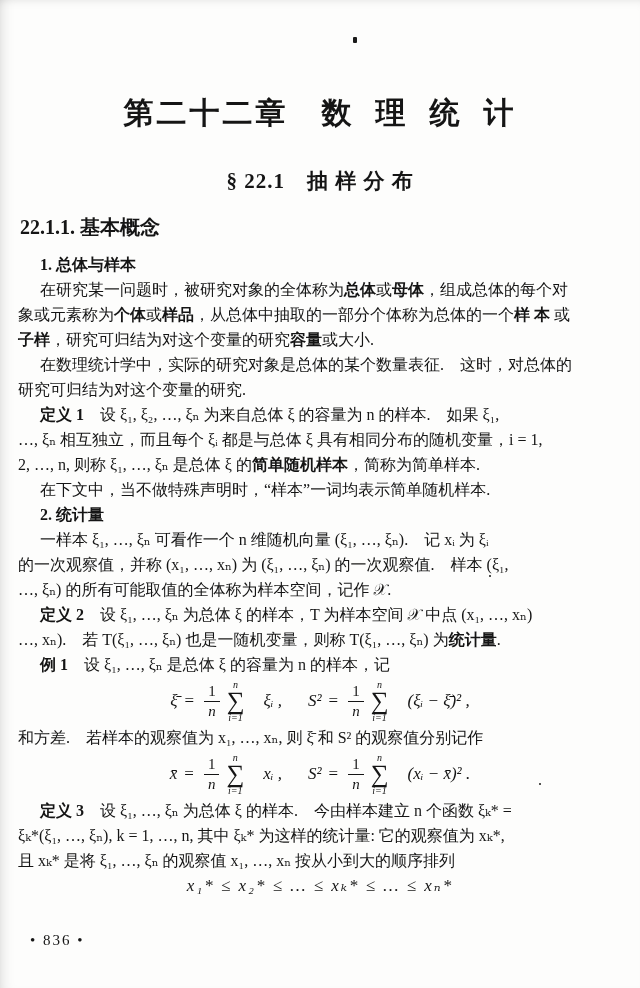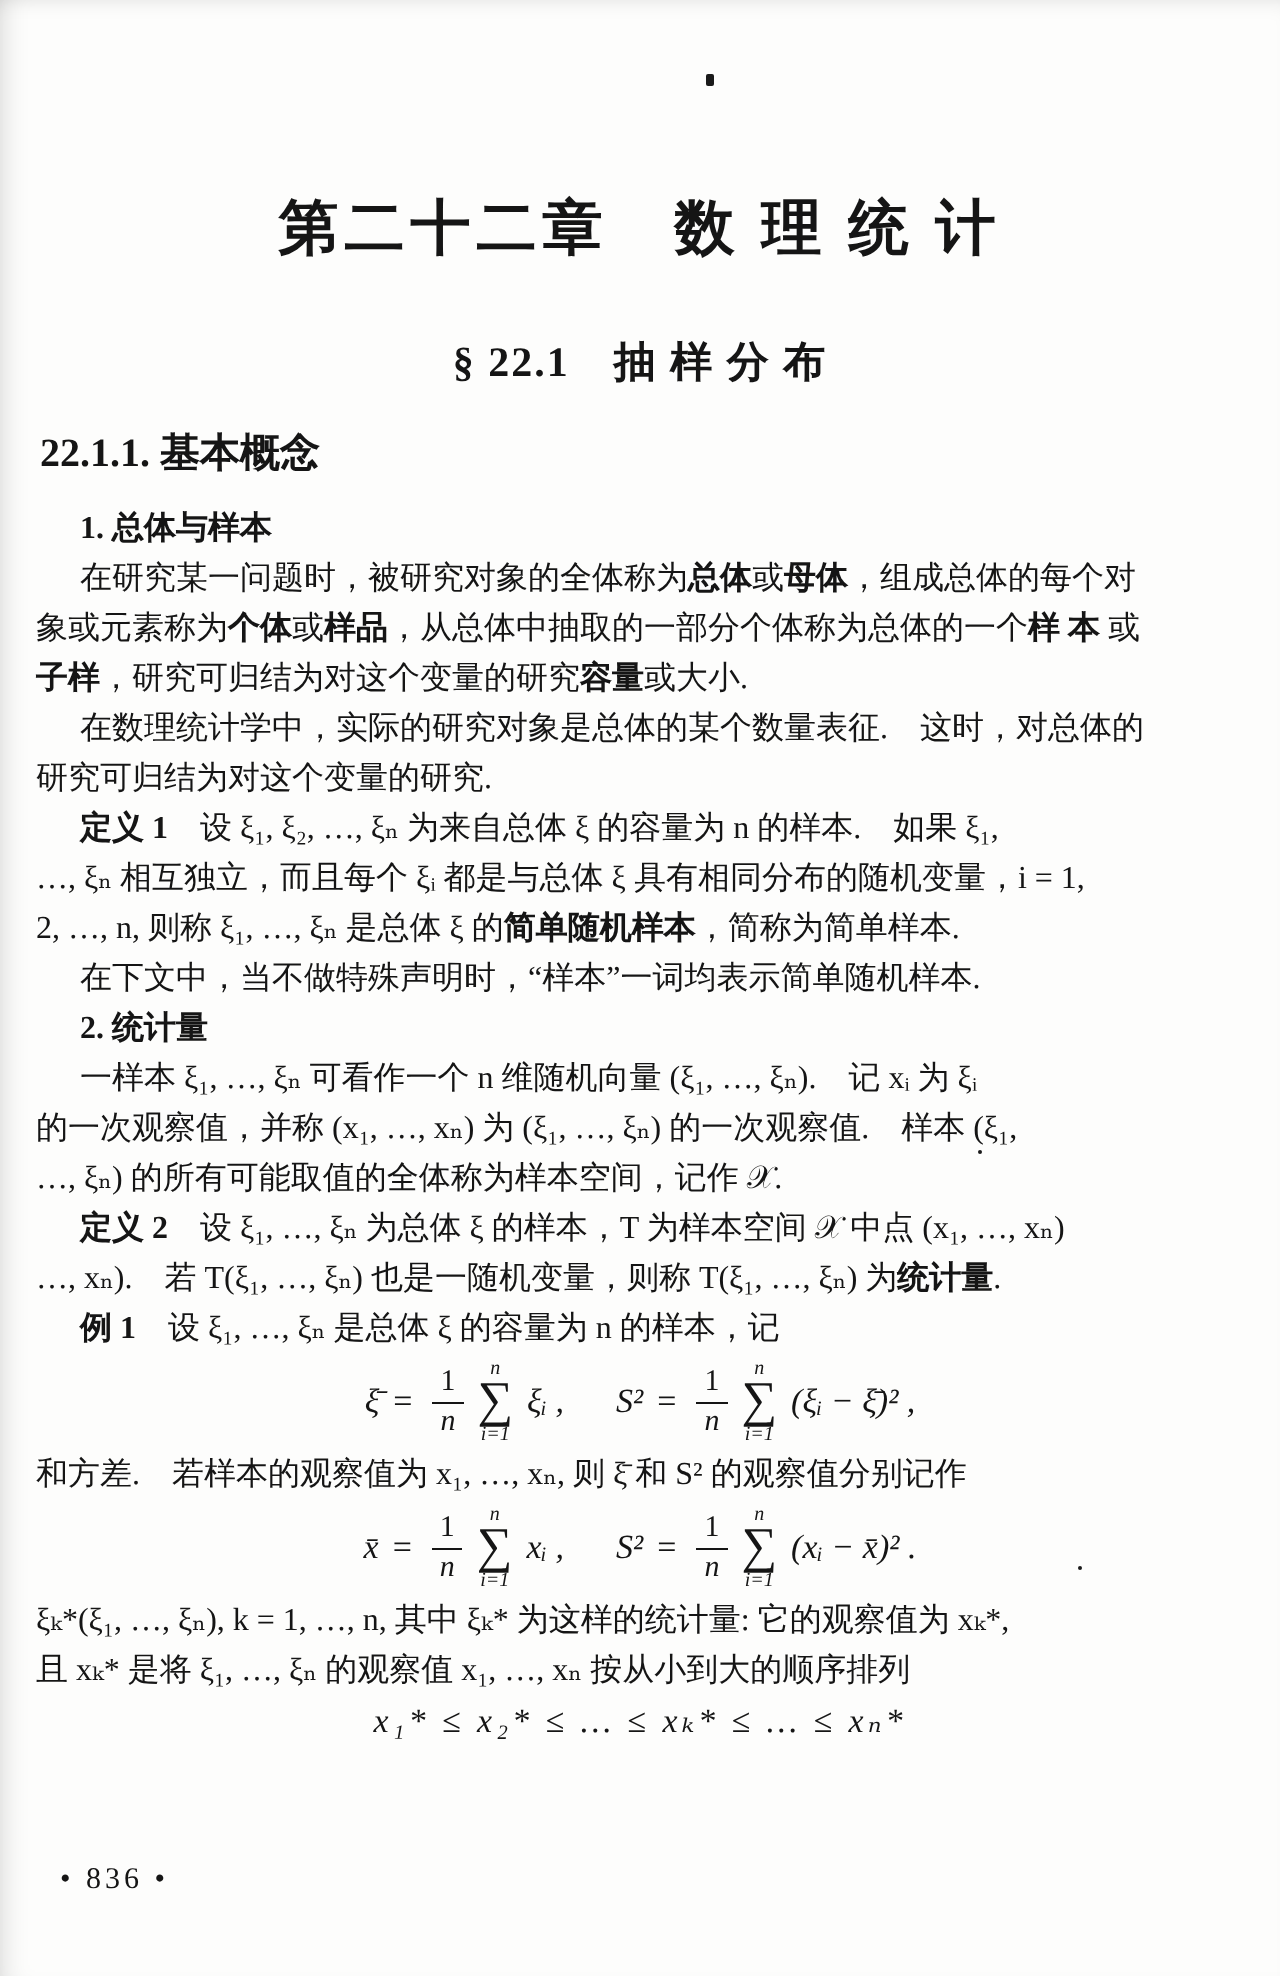--- a/index.html
+++ b/index.html
@@ -4,21 +4,21 @@
 <style>
   html,body { margin:0; padding:0; background:#ffffff; }
   .doc {
     position:relative; width:640px; height:988px; overflow:hidden;
     background:#fdfdfc; color:#151515;
     font-family:"Liberation Serif","DejaVu Serif",serif;
     box-shadow: inset 12px 0 16px -14px rgba(0,0,0,.22),
                 inset 0 8px 12px -10px rgba(0,0,0,.15);
   }
   .chapter    { margin:95px 0 0; text-align:center; font-size:30px; line-height:40px;
-                font-weight:700; letter-spacing:3px; }
+                font-weight:700; letter-spacing:3px;font-family:Liberation Mono, monospace; }
   .section    { margin:33px 0 0; text-align:center; font-size:21px; line-height:26px;
                 font-weight:700; letter-spacing:1px; }
   .subsection { margin:19px 0 0; padding-left:20px; font-size:20px; line-height:28px;
                 font-weight:700; }
   .line  { padding-left:18px; padding-right:10px; font-size:16px; line-height:25px;
            height:25px; white-space:nowrap; overflow:hidden; }
   .first { margin-top:11px; }
   .indent { padding-left:40px; }
   .b { font-weight:700; }
   .h { font-weight:700; }
@@ -28,21 +28,21 @@
   .formula .mo { margin:0 7px; font-style:normal; }
   .frac { display:inline-flex; flex-direction:column; align-items:center;
           margin:0 3px; font-size:15px; }
   .frac .num { border-bottom:1px solid #151515; padding:0 4px 1px; line-height:1.1;
                font-style:normal; }
   .frac .den { line-height:1.1; padding-top:1px; }
   .sum  { display:inline-flex; flex-direction:column; align-items:center;
           margin:0 4px; font-style:normal; }
   .sum .slim  { font-size:10px; line-height:1.1; font-style:italic; }
   .sum .sigma { font-size:25px; line-height:.9; }
-  .term { margin-left:3px; }
+  .term { margin-left:15px; }
   .spacer { width:26px; }
   .f3 { text-align:center; font-size:17px; font-style:italic; line-height:25px;
         height:25px; letter-spacing:2px; }
   .pageno { position:absolute; left:30px; top:932px; font-size:15px; letter-spacing:2px; }
   .speck { position:absolute; background:#1a1a1a; border-radius:1px; }
   .s1 { left:353px; top:37px;  width:4px; height:6px; }
   .s2 { left:489px; top:575px; width:2px; height:2px; }
   .s3 { left:539px; top:783px; width:2px; height:2px; }
 </style>
 </head>
@@ -131,20 +131,21 @@
         <span class="den">n</span>
       </span>
     <span class="sum">
         <span class="slim">n</span>
         <span class="sigma">∑</span>
         <span class="slim">i=1</span>
       </span>
     <span class="term">(xᵢ − x̄)² .</span>
   </div>
 
+  <div class="line indent"><span class="b">定义 3</span><span>　设 ξ₁, …, ξₙ 为总体 ξ 的样本.　今由样本建立 n 个函数 ξₖ* =</span></div>
   <div class="line"><span>ξₖ*(ξ₁, …, ξₙ), k = 1, …, n, 其中 ξₖ* 为这样的统计量: 它的观察值为 xₖ*,</span></div>
   <div class="line"><span>且 xₖ* 是将 ξ₁, …, ξₙ 的观察值 x₁, …, xₙ 按从小到大的顺序排列</span></div>
 
   <div class="f3">x₁* ≤ x₂* ≤ … ≤ xₖ* ≤ … ≤ xₙ*</div>
 
   <div class="pageno">• 836 •</div>
 
   <div class="speck s1"></div>
   <div class="speck s2"></div>
   <div class="speck s3"></div>

